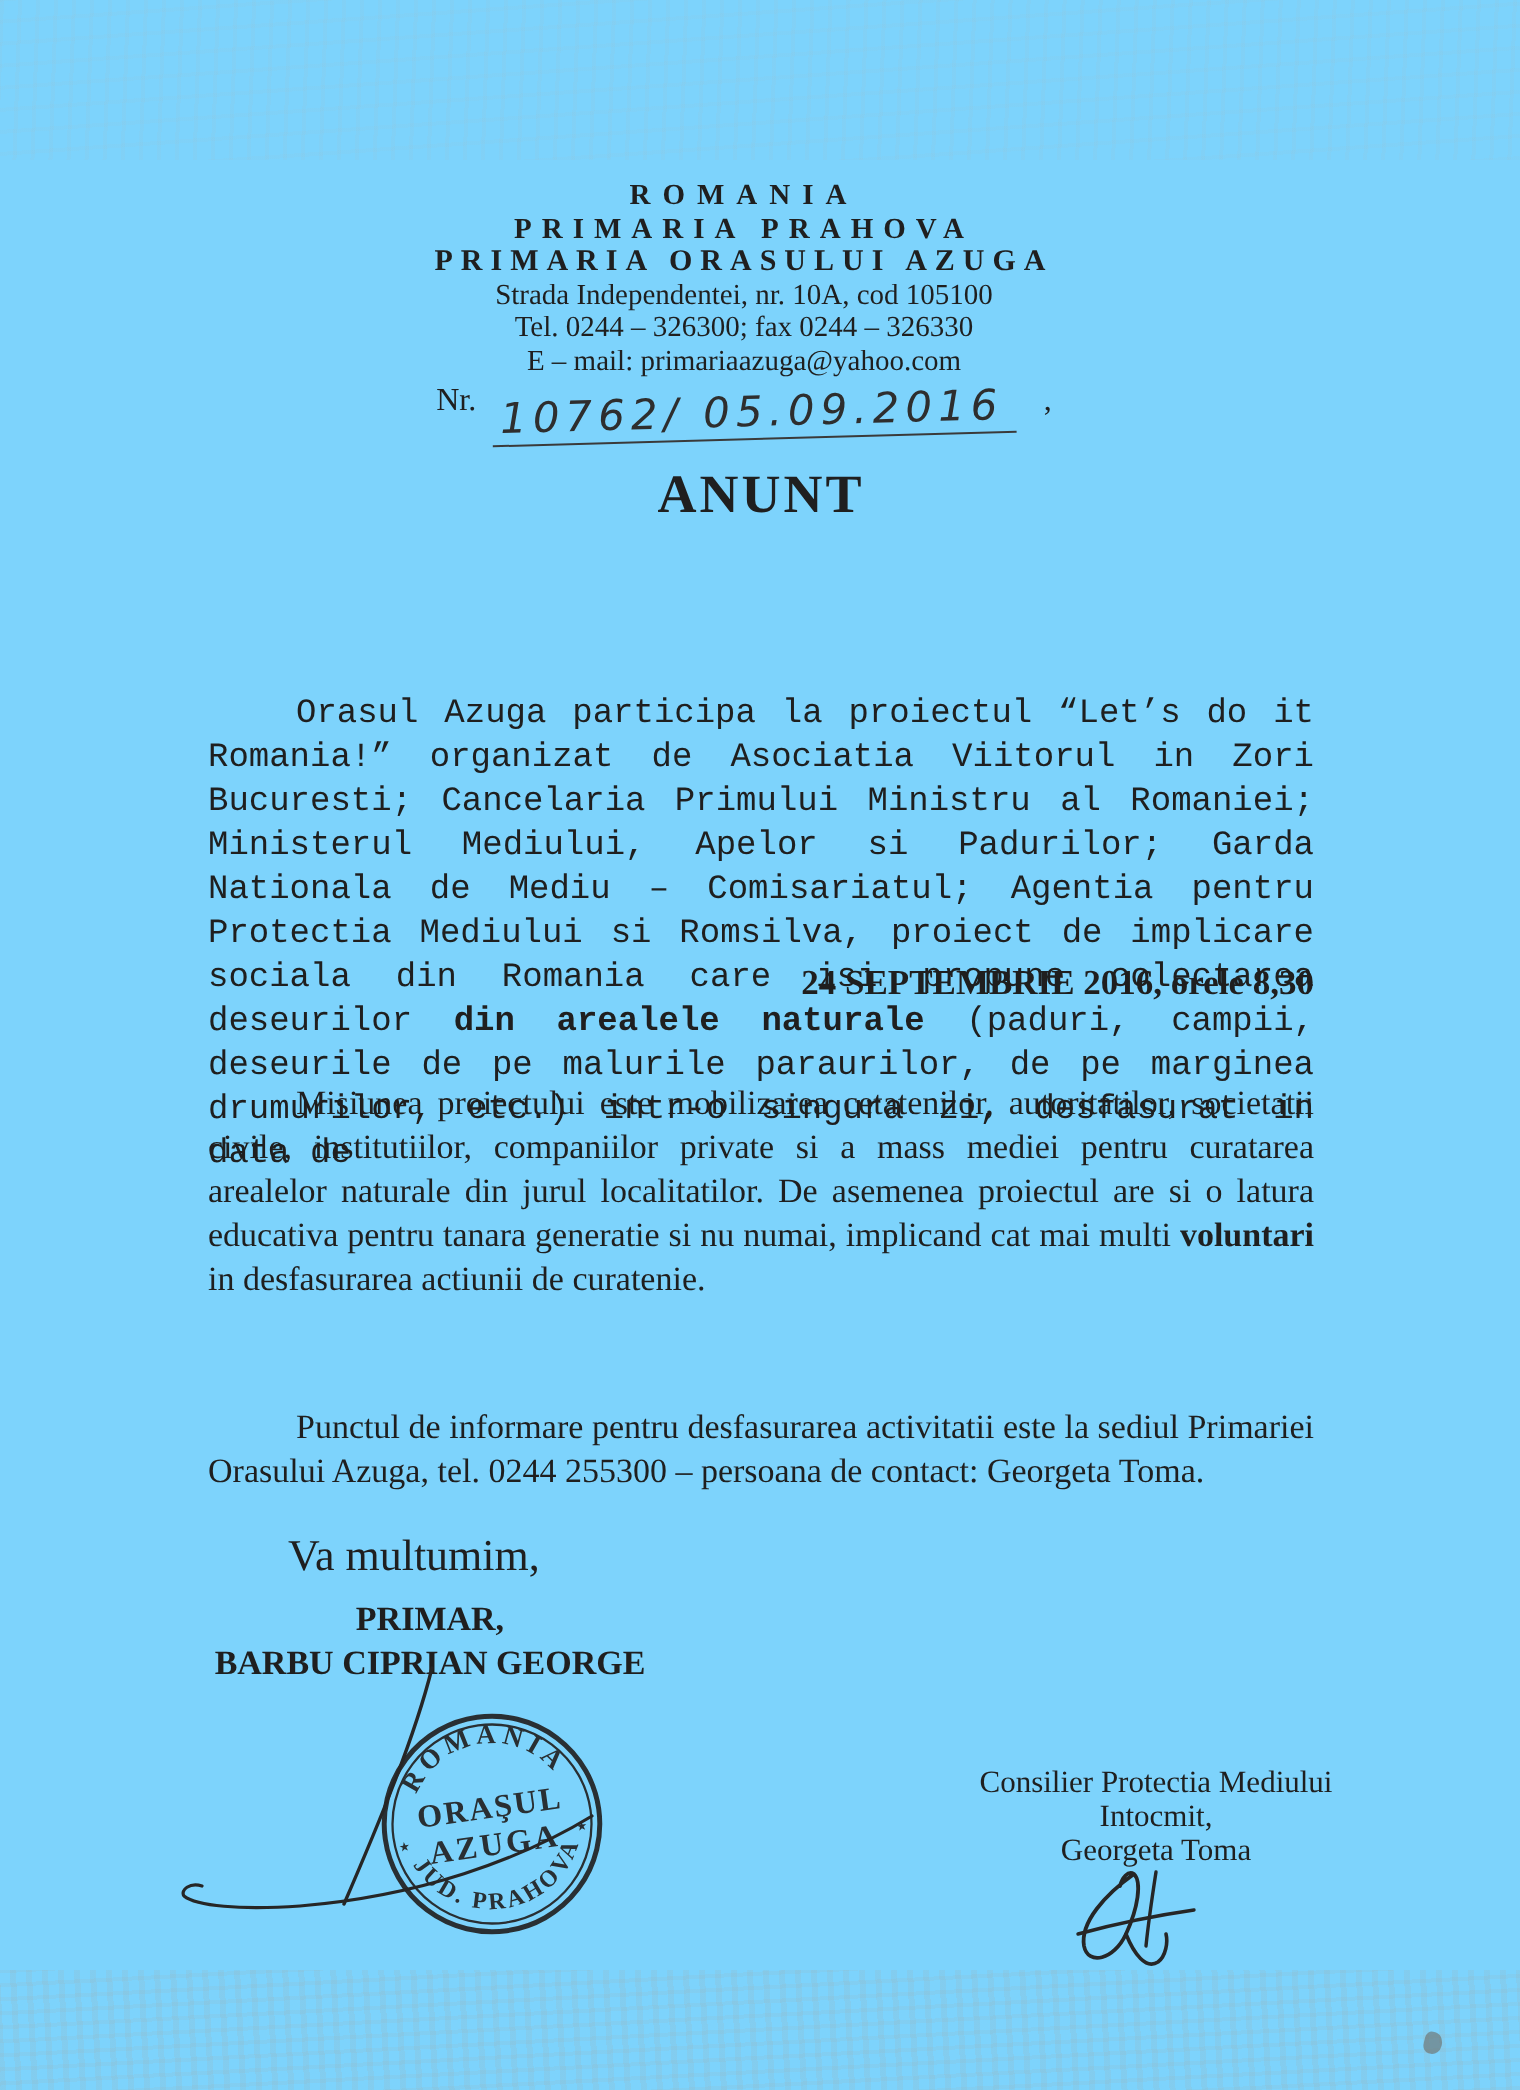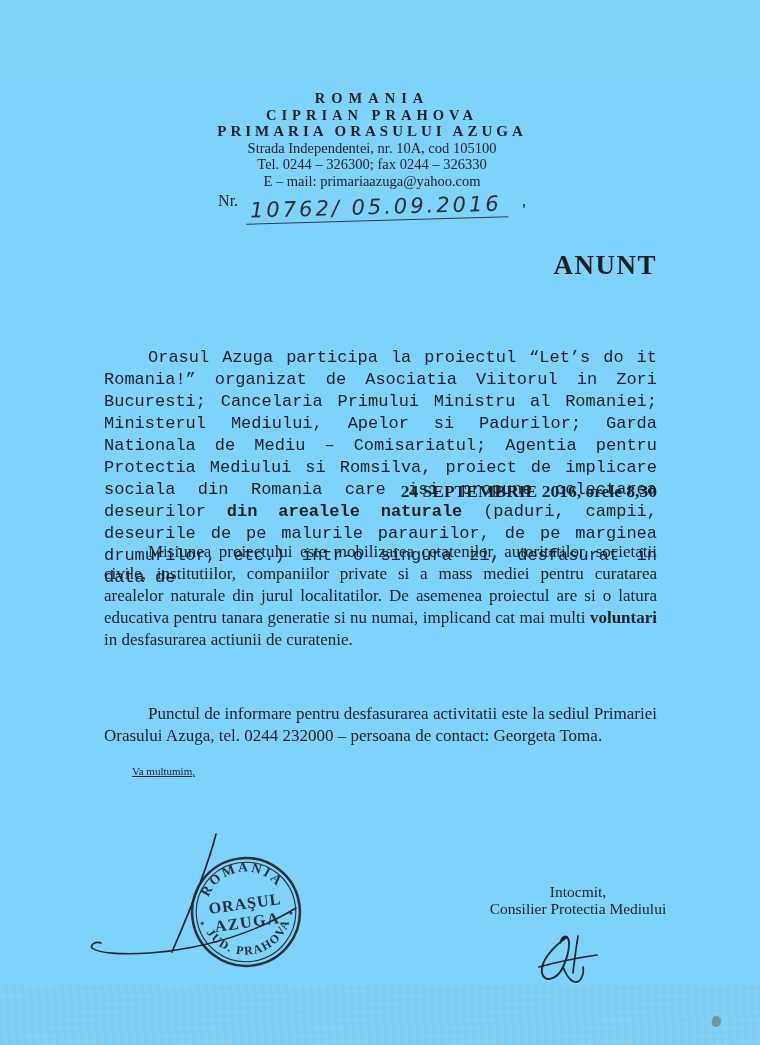--- a/index.html
+++ b/index.html
@@ -27,28 +27,28 @@
   .h-mail{font-size:14.5px;line-height:16.4px;}
   
   .nr-line{position:absolute;top:192px;left:0;width:744px;text-align:center;font-size:16px;}
   .nr-label{vertical-align:8px;}
   .hand{display:inline-block;min-width:222px;text-align:left;margin-left:8px;padding:0 6px 1px 4px;
     border-bottom:1.6px solid #3a3a3a;
     font-family:"DejaVu Sans",sans-serif;font-style:italic;font-size:21px;letter-spacing:3px;
     color:#2e2e2e;transform:rotate(-1.6deg);}
   .nr-comma{margin-left:14px;vertical-align:8px;}
   
-  .title{position:absolute;top:250px;left:104px;width:553px;text-align:right;
+  .title{position:absolute;top:232px;left:104px;width:553px;text-align:center;
     font-size:27px;font-weight:bold;letter-spacing:1.5px;}
   .body-par{position:absolute;left:104px;width:553px;text-align:justify;
     font-size:17px;line-height:22px;text-indent:44px;hyphens:none;}
   .p1{top:330px;font-family:Liberation Mono, monospace;} .p2{top:524px;} .p3{top:630px;} .p4{top:686px;}
   .date-line{position:absolute;top:481px;left:104px;width:553px;text-align:right;
     font-size:17.5px;font-weight:bold;}
-  .closing{position:absolute;top:765px;left:132px;font-size:11px;text-decoration:underline;}
+  .closing{position:absolute;top:765px;left:144px;font-size:22px;}
   .primar{position:absolute;top:799px;left:104px;width:222px;text-align:center;
     font-weight:bold;font-size:17px;line-height:22px;}
   
   .stamp{position:absolute;left:189px;top:855px;width:114px;height:114px;
     transform:rotate(-8deg);opacity:.92;}
   .sig-left{position:absolute;left:60px;top:815px;width:300px;height:200px;}
   
   .intocmit{position:absolute;left:480px;top:883px;width:196px;text-align:center;
     font-size:15.5px;line-height:17.2px;}
   .sig-right{position:absolute;left:531px;top:927px;width:112px;height:88px;}
@@ -58,44 +58,48 @@
 <body>
 
 <div class="page">
 
   <div class="noise-top"></div>
   <div class="noise-bottom"></div>
   <div class="speck"></div>
 
   <div class="header">
     <div class="h-country">ROMANIA</div>
-    <div class="h-county">CIPRIAN PRAHOVA</div>
+    <div class="h-county">PRIMARIA PRAHOVA</div>
     <div class="h-inst">PRIMARIA ORASULUI AZUGA</div>
     <div class="h-addr">Strada Independentei, nr. 10A, cod 105100</div>
     <div class="h-tel">Tel. 0244 – 326300; fax 0244 – 326330</div>
     <div class="h-mail">E – mail: primariaazuga@yahoo.com</div>
   </div>
 
   <div class="nr-line">
     <span class="nr-label">Nr.</span><span class="hand">10762/ 05.09.2016</span><span class="nr-comma">,</span>
   </div>
 
   <div class="title">ANUNT</div>
 
   <p class="body-par p1"><span>Orasul Azuga participa la proiectul “Let’s do it Romania!” organizat de Asociatia Viitorul in Zori Bucuresti; Cancelaria Primului Ministru al Romaniei; Ministerul Mediului, Apelor si Padurilor; Garda Nationala de Mediu – Comisariatul; Agentia pentru Protectia Mediului si Romsilva, proiect de implicare sociala din Romania care isi propune colectarea deseurilor </span><b>din arealele naturale</b><span> (paduri, campii, deseurile de pe malurile paraurilor, de pe marginea drumurilor, etc.) intr-o singura zi, desfasurat in data de</span></p>
 
   <div class="date-line">24 SEPTEMBRIE 2016, orele 8,30</div>
 
   <p class="body-par p2"><span>Misiunea proiectului este mobilizarea cetatenilor, autoritatilor, societatii civile, institutiilor, companiilor private si a mass mediei pentru curatarea arealelor naturale din jurul localitatilor. De asemenea proiectul are si o latura educativa pentru tanara generatie si nu numai, implicand cat mai multi </span><b>voluntari</b><span> in desfasurarea actiunii de curatenie.</span></p>
 
 
-  <p class="body-par p4">Punctul de informare pentru desfasurarea activitatii este la sediul Primariei Orasului Azuga, tel. 0244 232000 – persoana de contact: Georgeta Toma.</p>
+  <p class="body-par p4">Punctul de informare pentru desfasurarea activitatii este la sediul Primariei Orasului Azuga, tel. 0244 255300 – persoana de contact: Georgeta Toma.</p>
 
   <div class="closing">Va multumim,</div>
 
+  <div class="primar">
+    <div>PRIMAR,</div>
+    <div>BARBU CIPRIAN GEORGE</div>
+  </div>
 
   <div class="stamp">
     <svg width="114" height="114" viewBox="0 0 110 110">
       <circle cx="55" cy="55" r="52" fill="none" stroke="#222" stroke-width="2.4"></circle>
       <circle cx="55" cy="55" r="48" fill="none" stroke="#222" stroke-width="1.1"></circle>
       <defs>
         <path id="arcTop" d="M 16,55 A 39,39 0 0 1 94,55" fill="none"></path>
         <path id="arcBottom" d="M 11,52 A 44,44 0 0 0 99,52" fill="none"></path>
       </defs>
       <text font-family="Liberation Serif, serif" font-size="13" font-weight="bold" fill="#222" letter-spacing="2.5">
@@ -110,22 +114,23 @@
       <text x="95" y="64" font-size="6" fill="#222">★</text>
     </svg>
   </div>
 
   <svg class="sig-left" viewBox="0 0 300 200">
     <path d="M156,19 C147,55 128,100 112,137" fill="none" stroke="#262626" stroke-width="1.7" stroke-linecap="round"></path>
     <path d="M236,93 C200,115 150,133 90,138 C60,140 38,138 32,133 C30,130 35,126 41,128" fill="none" stroke="#262626" stroke-width="1.6" stroke-linecap="round"></path>
   </svg>
 
   <div class="intocmit">
+    <div>Consilier Protectia Mediului</div>
     <div>Intocmit,</div>
-    <div>Consilier Protectia Mediului</div>
+    <div>Georgeta Toma</div>
   </div>
 
   <svg class="sig-right" viewBox="0 0 112 88">
     <path d="M36,10 C22,20 9,34 11,46 C13,56 26,53 32,40 C38,27 40,14 36,10 C33,8 30,12 29,16" fill="none" stroke="#262626" stroke-width="1.9" stroke-linecap="round"></path>
     <path d="M32,40 C36,50 42,58 48,54 C52,51 53,44 52,40" fill="none" stroke="#262626" stroke-width="1.8" stroke-linecap="round"></path>
     <path d="M8,40 C30,34 52,30 66,28" fill="none" stroke="#262626" stroke-width="1.7" stroke-linecap="round"></path>
     <path d="M47,9 C45,22 43,36 42,46" fill="none" stroke="#262626" stroke-width="1.7" stroke-linecap="round"></path>
   </svg>
 
 </div>

